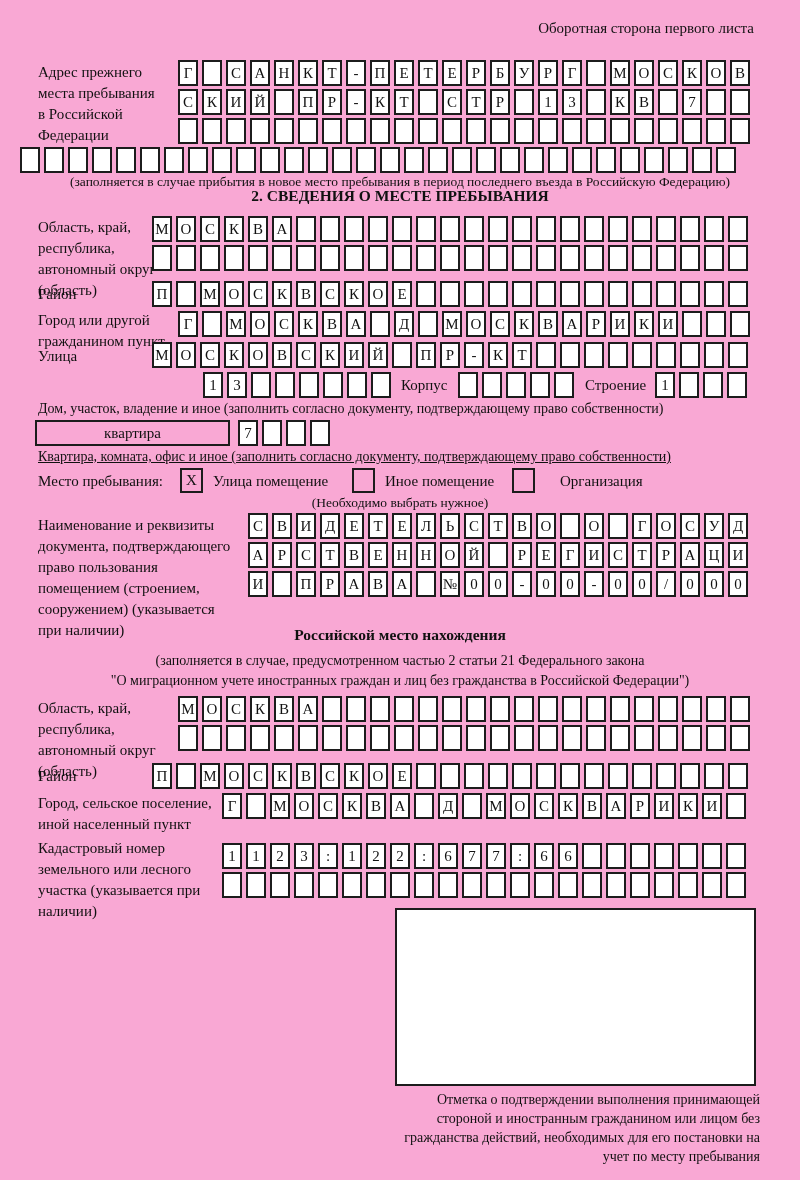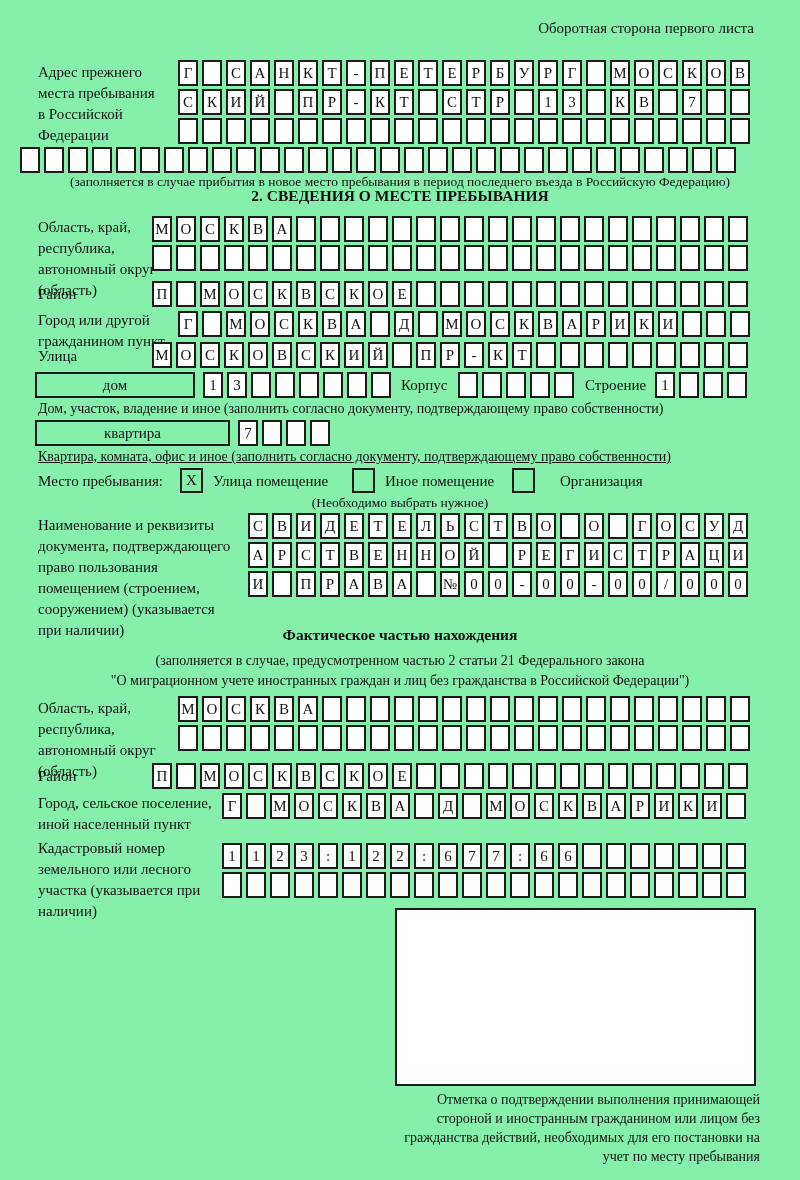--- a/index.html
+++ b/index.html
@@ -1,19 +1,19 @@
 <!DOCTYPE html>
 <html><head>
 <meta charset="utf-8">
 <style>
   html,body{margin:0;padding:0;background:#ffffff;}
   .page{
     position:relative;
     width:800px;height:1180px;
-    background:#86efac;
+    background:#f9a8d4;
     font-family:"Liberation Serif","DejaVu Serif",serif;
     color:#111;
     overflow:hidden;
   }
   .abs{position:absolute;}
   .lbl{font-size:15px;line-height:21px;}
   .cellrow{white-space:nowrap;}
   .cell{
     box-sizing:border-box;
     display:inline-flex;align-items:center;justify-content:center;
@@ -65,21 +65,20 @@
 
   <div class="abs lbl" style="left:38px;top:284px;">Район</div>
   <div class="abs cellrow" style="left:152px;top:281px;"><span class="cell">П</span><span class="cell"></span><span class="cell">М</span><span class="cell">О</span><span class="cell">С</span><span class="cell">К</span><span class="cell">В</span><span class="cell">С</span><span class="cell">К</span><span class="cell">О</span><span class="cell">Е</span><span class="cell"></span><span class="cell"></span><span class="cell"></span><span class="cell"></span><span class="cell"></span><span class="cell"></span><span class="cell"></span><span class="cell"></span><span class="cell"></span><span class="cell"></span><span class="cell"></span><span class="cell"></span><span class="cell"></span><span class="cell"></span></div>
 
   <div class="abs lbl" style="left:38px;top:310px;width:138px;">Город или другой гражданином пункт</div>
   <div class="abs cellrow" style="left:178px;top:311px;"><span class="cell">Г</span><span class="cell"></span><span class="cell">М</span><span class="cell">О</span><span class="cell">С</span><span class="cell">К</span><span class="cell">В</span><span class="cell">А</span><span class="cell"></span><span class="cell">Д</span><span class="cell"></span><span class="cell">М</span><span class="cell">О</span><span class="cell">С</span><span class="cell">К</span><span class="cell">В</span><span class="cell">А</span><span class="cell">Р</span><span class="cell">И</span><span class="cell">К</span><span class="cell">И</span><span class="cell"></span><span class="cell"></span><span class="cell"></span></div>
 
   <div class="abs lbl" style="left:38px;top:346px;">Улица</div>
   <div class="abs cellrow" style="left:152px;top:342px;"><span class="cell">М</span><span class="cell">О</span><span class="cell">С</span><span class="cell">К</span><span class="cell">О</span><span class="cell">В</span><span class="cell">С</span><span class="cell">К</span><span class="cell">И</span><span class="cell">Й</span><span class="cell"></span><span class="cell">П</span><span class="cell">Р</span><span class="cell">-</span><span class="cell">К</span><span class="cell">Т</span><span class="cell"></span><span class="cell"></span><span class="cell"></span><span class="cell"></span><span class="cell"></span><span class="cell"></span><span class="cell"></span><span class="cell"></span><span class="cell"></span></div>
 
-  <div class="abs fieldbox" style="left:35px;top:372px;width:160px;">дом</div>
   <div class="abs cellrow" style="left:203px;top:372px;"><span class="cell">1</span><span class="cell">3</span><span class="cell"></span><span class="cell"></span><span class="cell"></span><span class="cell"></span><span class="cell"></span><span class="cell"></span></div>
   <div class="abs lbl" style="left:401px;top:375px;">Корпус</div>
   <div class="abs cellrow" style="left:458px;top:372px;"><span class="cell"></span><span class="cell"></span><span class="cell"></span><span class="cell"></span><span class="cell"></span></div>
   <div class="abs lbl" style="left:585px;top:375px;">Строение</div>
   <div class="abs cellrow" style="left:655px;top:372px;"><span class="cell">1</span><span class="cell"></span><span class="cell"></span><span class="cell"></span></div>
   <div class="abs caption" style="left:38px;top:401px;">Дом, участок, владение и иное (заполнить согласно документу, подтверждающему право собственности)</div>
 
   <div class="abs fieldbox" style="left:35px;top:420px;width:195px;">квартира</div>
   <div class="abs cellrow" style="left:238px;top:420px;"><span class="cell">7</span><span class="cell"></span><span class="cell"></span><span class="cell"></span></div>
   <div class="abs caption" style="left:38px;top:449px;text-decoration:underline;">Квартира, комната, офис и иное (заполнить согласно документу, подтверждающему право собственности)</div>
@@ -91,21 +90,21 @@
   <span class="abs lbl" style="left:385px;top:471px;">Иное помещение</span>
   <span class="abs chk" style="left:512px;top:468px;"></span>
   <span class="abs lbl" style="left:560px;top:471px;">Организация</span>
   <div class="abs note center" style="top:495px;">(Необходимо выбрать нужное)</div>
 
   <div class="abs lbl" style="left:38px;top:515px;width:200px;">Наименование и реквизиты документа, подтверждающего право пользования помещением (строением, сооружением) (указывается при наличии)</div>
   <div class="abs cellrow" style="left:248px;top:513px;"><span class="cell">С</span><span class="cell">В</span><span class="cell">И</span><span class="cell">Д</span><span class="cell">Е</span><span class="cell">Т</span><span class="cell">Е</span><span class="cell">Л</span><span class="cell">Ь</span><span class="cell">С</span><span class="cell">Т</span><span class="cell">В</span><span class="cell">О</span><span class="cell"></span><span class="cell">О</span><span class="cell"></span><span class="cell">Г</span><span class="cell">О</span><span class="cell">С</span><span class="cell">У</span><span class="cell">Д</span></div>
   <div class="abs cellrow" style="left:248px;top:542px;"><span class="cell">А</span><span class="cell">Р</span><span class="cell">С</span><span class="cell">Т</span><span class="cell">В</span><span class="cell">Е</span><span class="cell">Н</span><span class="cell">Н</span><span class="cell">О</span><span class="cell">Й</span><span class="cell"></span><span class="cell">Р</span><span class="cell">Е</span><span class="cell">Г</span><span class="cell">И</span><span class="cell">С</span><span class="cell">Т</span><span class="cell">Р</span><span class="cell">А</span><span class="cell">Ц</span><span class="cell">И</span></div>
   <div class="abs cellrow" style="left:248px;top:571px;"><span class="cell">И</span><span class="cell"></span><span class="cell">П</span><span class="cell">Р</span><span class="cell">А</span><span class="cell">В</span><span class="cell">А</span><span class="cell"></span><span class="cell">№</span><span class="cell">0</span><span class="cell">0</span><span class="cell">-</span><span class="cell">0</span><span class="cell">0</span><span class="cell">-</span><span class="cell">0</span><span class="cell">0</span><span class="cell">/</span><span class="cell">0</span><span class="cell">0</span><span class="cell">0</span></div>
 
-  <div class="abs title center" style="top:626px;">Фактическое частью нахождения</div>
+  <div class="abs title center" style="top:626px;">Российской место нахождения</div>
   <div class="abs caption center" style="top:653px;">(заполняется в случае, предусмотренном частью 2 статьи 21 Федерального закона</div>
   <div class="abs caption center" style="top:673px;">"О миграционном учете иностранных граждан и лиц без гражданства в Российской Федерации")</div>
 
   <div class="abs lbl" style="left:38px;top:698px;width:140px;">Область, край, республика, автономный округ (область)</div>
   <div class="abs cellrow" style="left:178px;top:696px;"><span class="cell">М</span><span class="cell">О</span><span class="cell">С</span><span class="cell">К</span><span class="cell">В</span><span class="cell">А</span><span class="cell"></span><span class="cell"></span><span class="cell"></span><span class="cell"></span><span class="cell"></span><span class="cell"></span><span class="cell"></span><span class="cell"></span><span class="cell"></span><span class="cell"></span><span class="cell"></span><span class="cell"></span><span class="cell"></span><span class="cell"></span><span class="cell"></span><span class="cell"></span><span class="cell"></span><span class="cell"></span></div>
   <div class="abs cellrow" style="left:178px;top:725px;"><span class="cell"></span><span class="cell"></span><span class="cell"></span><span class="cell"></span><span class="cell"></span><span class="cell"></span><span class="cell"></span><span class="cell"></span><span class="cell"></span><span class="cell"></span><span class="cell"></span><span class="cell"></span><span class="cell"></span><span class="cell"></span><span class="cell"></span><span class="cell"></span><span class="cell"></span><span class="cell"></span><span class="cell"></span><span class="cell"></span><span class="cell"></span><span class="cell"></span><span class="cell"></span><span class="cell"></span></div>
 
   <div class="abs lbl" style="left:38px;top:766px;">Район</div>
   <div class="abs cellrow" style="left:152px;top:763px;"><span class="cell">П</span><span class="cell"></span><span class="cell">М</span><span class="cell">О</span><span class="cell">С</span><span class="cell">К</span><span class="cell">В</span><span class="cell">С</span><span class="cell">К</span><span class="cell">О</span><span class="cell">Е</span><span class="cell"></span><span class="cell"></span><span class="cell"></span><span class="cell"></span><span class="cell"></span><span class="cell"></span><span class="cell"></span><span class="cell"></span><span class="cell"></span><span class="cell"></span><span class="cell"></span><span class="cell"></span><span class="cell"></span><span class="cell"></span></div>
 

